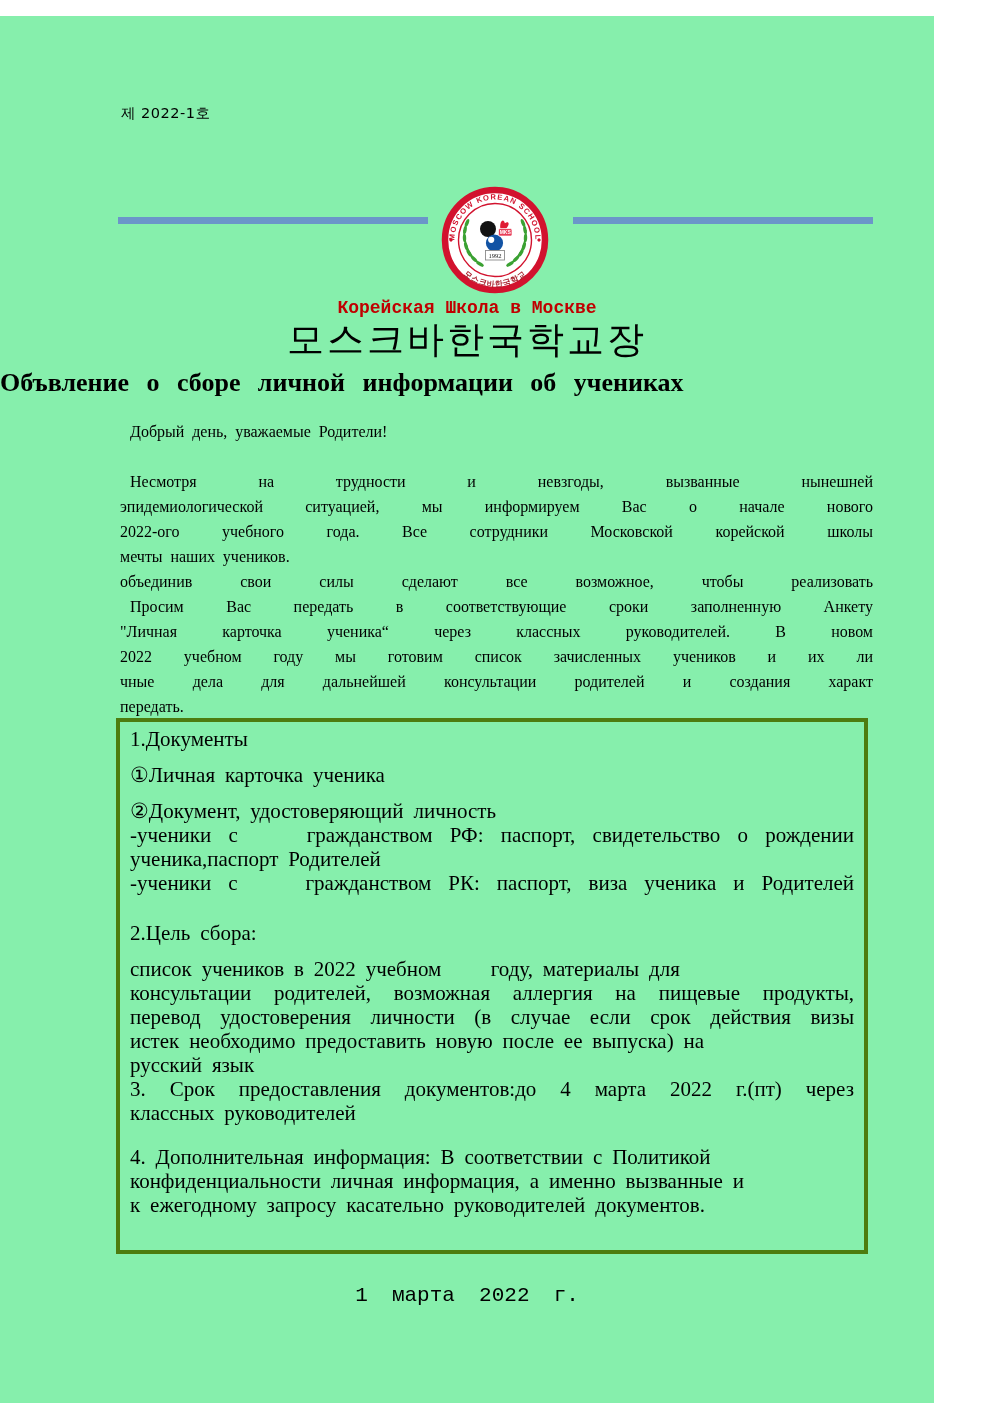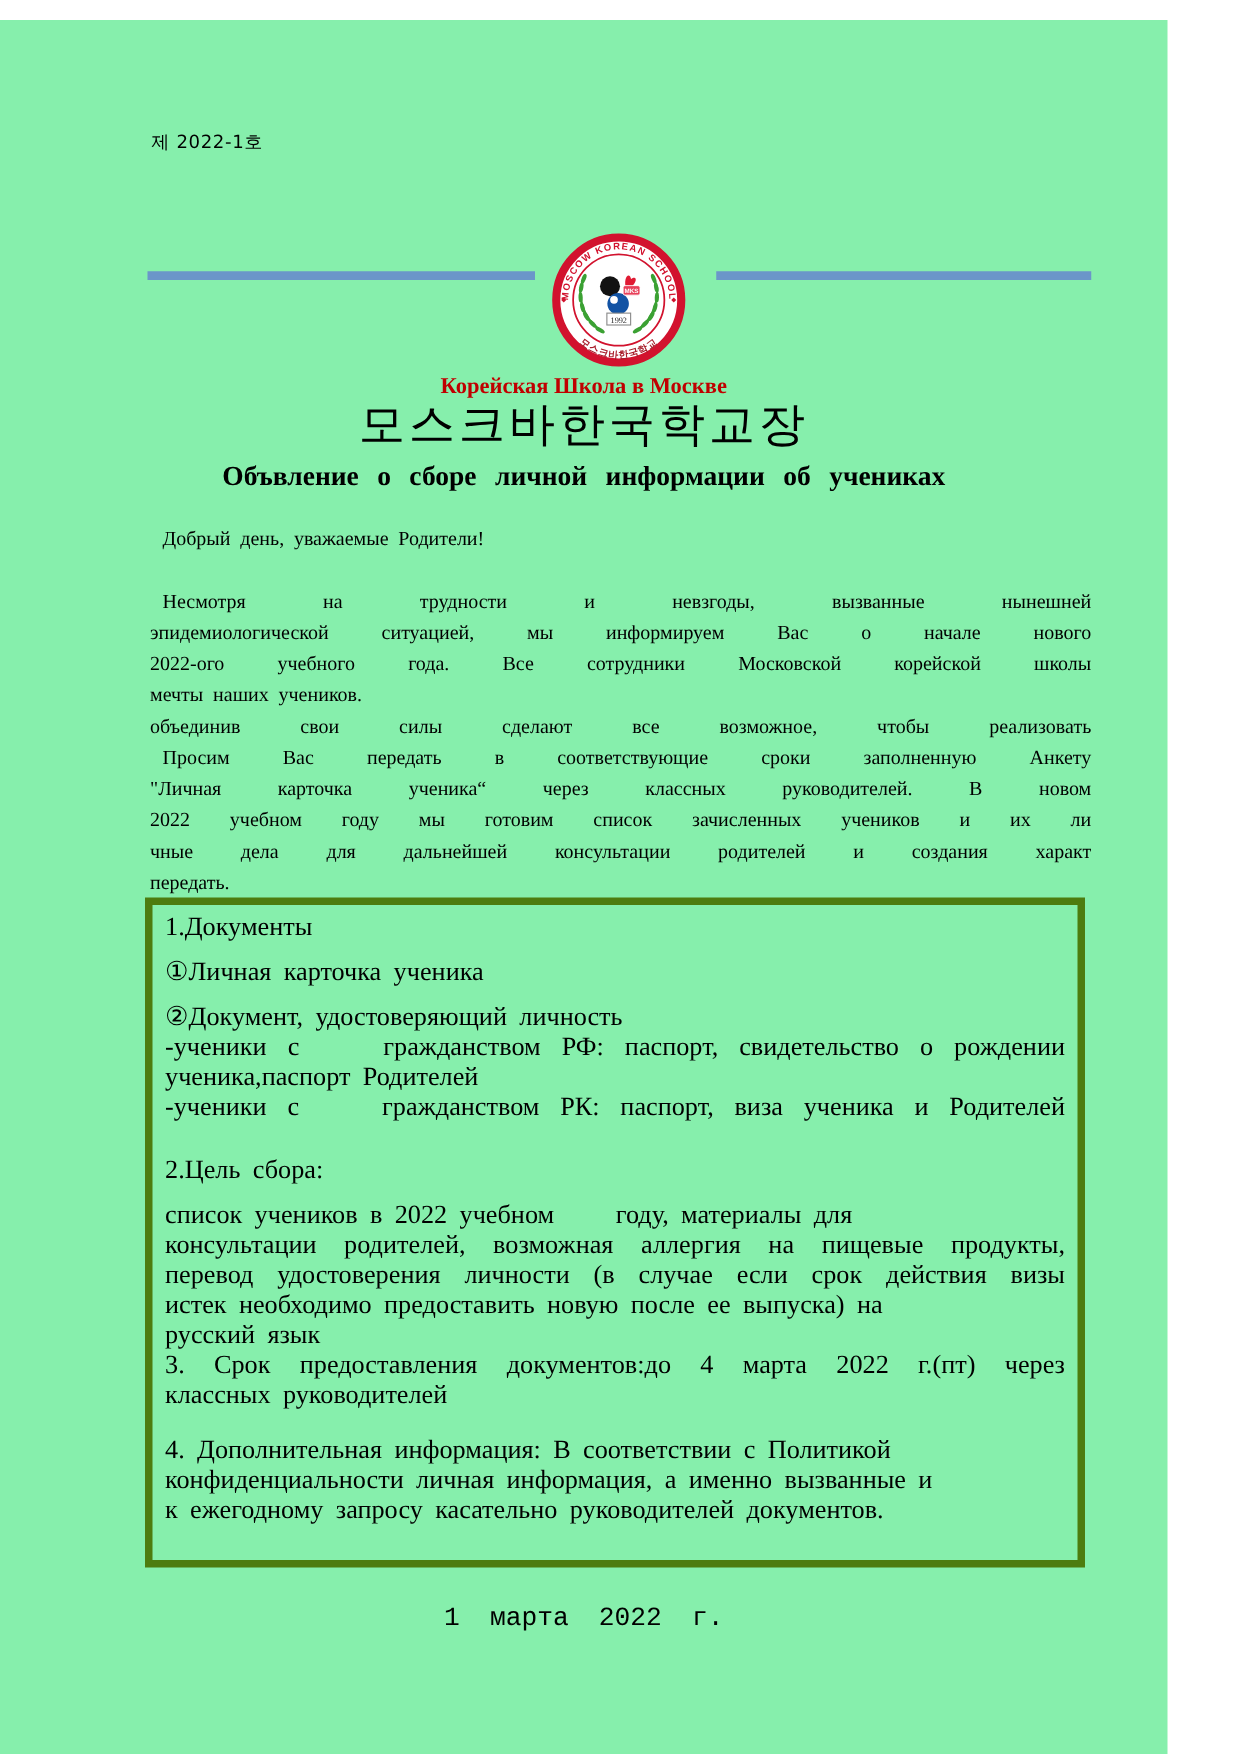--- a/index.html
+++ b/index.html
@@ -10,38 +10,38 @@
                 font-family:"DejaVu Sans","Liberation Sans",sans-serif;
                 font-size:14.5px; letter-spacing:0.5px; }
 
   .rule { position:absolute; height:7px; background:#6b96c9; top:201px; }
   .rule-left  { left:118px; width:310px; }
   .rule-right { left:573px; width:300px; }
 
   .logo { position:absolute; left:441px; top:170px; width:108px; height:108px; }
 
   .school-ru { position:absolute; left:0; top:282px; width:100%; text-align:center;
-               font-family:Liberation Serif, serif;
+               font-family:Liberation Mono, monospace;
                font-weight:bold; font-size:18px; color:#c00000; }
 
   .school-kr { position:absolute; left:0; top:299px; width:100%; text-align:center;
                font-size:37px; letter-spacing:3px; font-family:"DejaVu Serif",serif; }
 
-  .doc-title { position:absolute; left:0; top:352px; width:100%; text-align:center;
-               font-weight:bold; font-size:22px; word-spacing:0.42em;font-family:Liberation Serif, serif; }
+  .doc-title { position:absolute; left:0; top:352px; width:100%; 
+               font-weight:bold; font-size:26px; word-spacing:0.42em;font-family:Liberation Serif, serif; }
 
   .bodycol { position:absolute; left:120px; top:403px; width:753px;
              font-size:16px; line-height:25px; word-spacing:0.24em; }
   .tline { min-height:25px; }
   .jl    { text-align:justify; text-align-last:justify; }
   .ind   { text-indent:10px; }
   .blank { height:25px; }
 
   .notice-box { position:absolute; left:116px; top:702px; width:752px; height:536px;
-                border:6px solid #4d7c0f; box-sizing:border-box; padding:5px 10px;
+                border:4px solid #4d7c0f; box-sizing:border-box; padding:5px 10px;
                 font-size:21px; line-height:24px; word-spacing:0.22em; }
   .notice-box .tline { min-height:24px; }
   .gap-s { margin-top:12px; }
   .gap-m { margin-top:26px; }
   .gap-l { margin-top:20px; }
 
   .doc-date { position:absolute; left:0; top:1268px; width:100%; text-align:center;
               font-size:21px; word-spacing:0.55em;font-family:Liberation Mono, monospace; }
 </style>
 </head>

